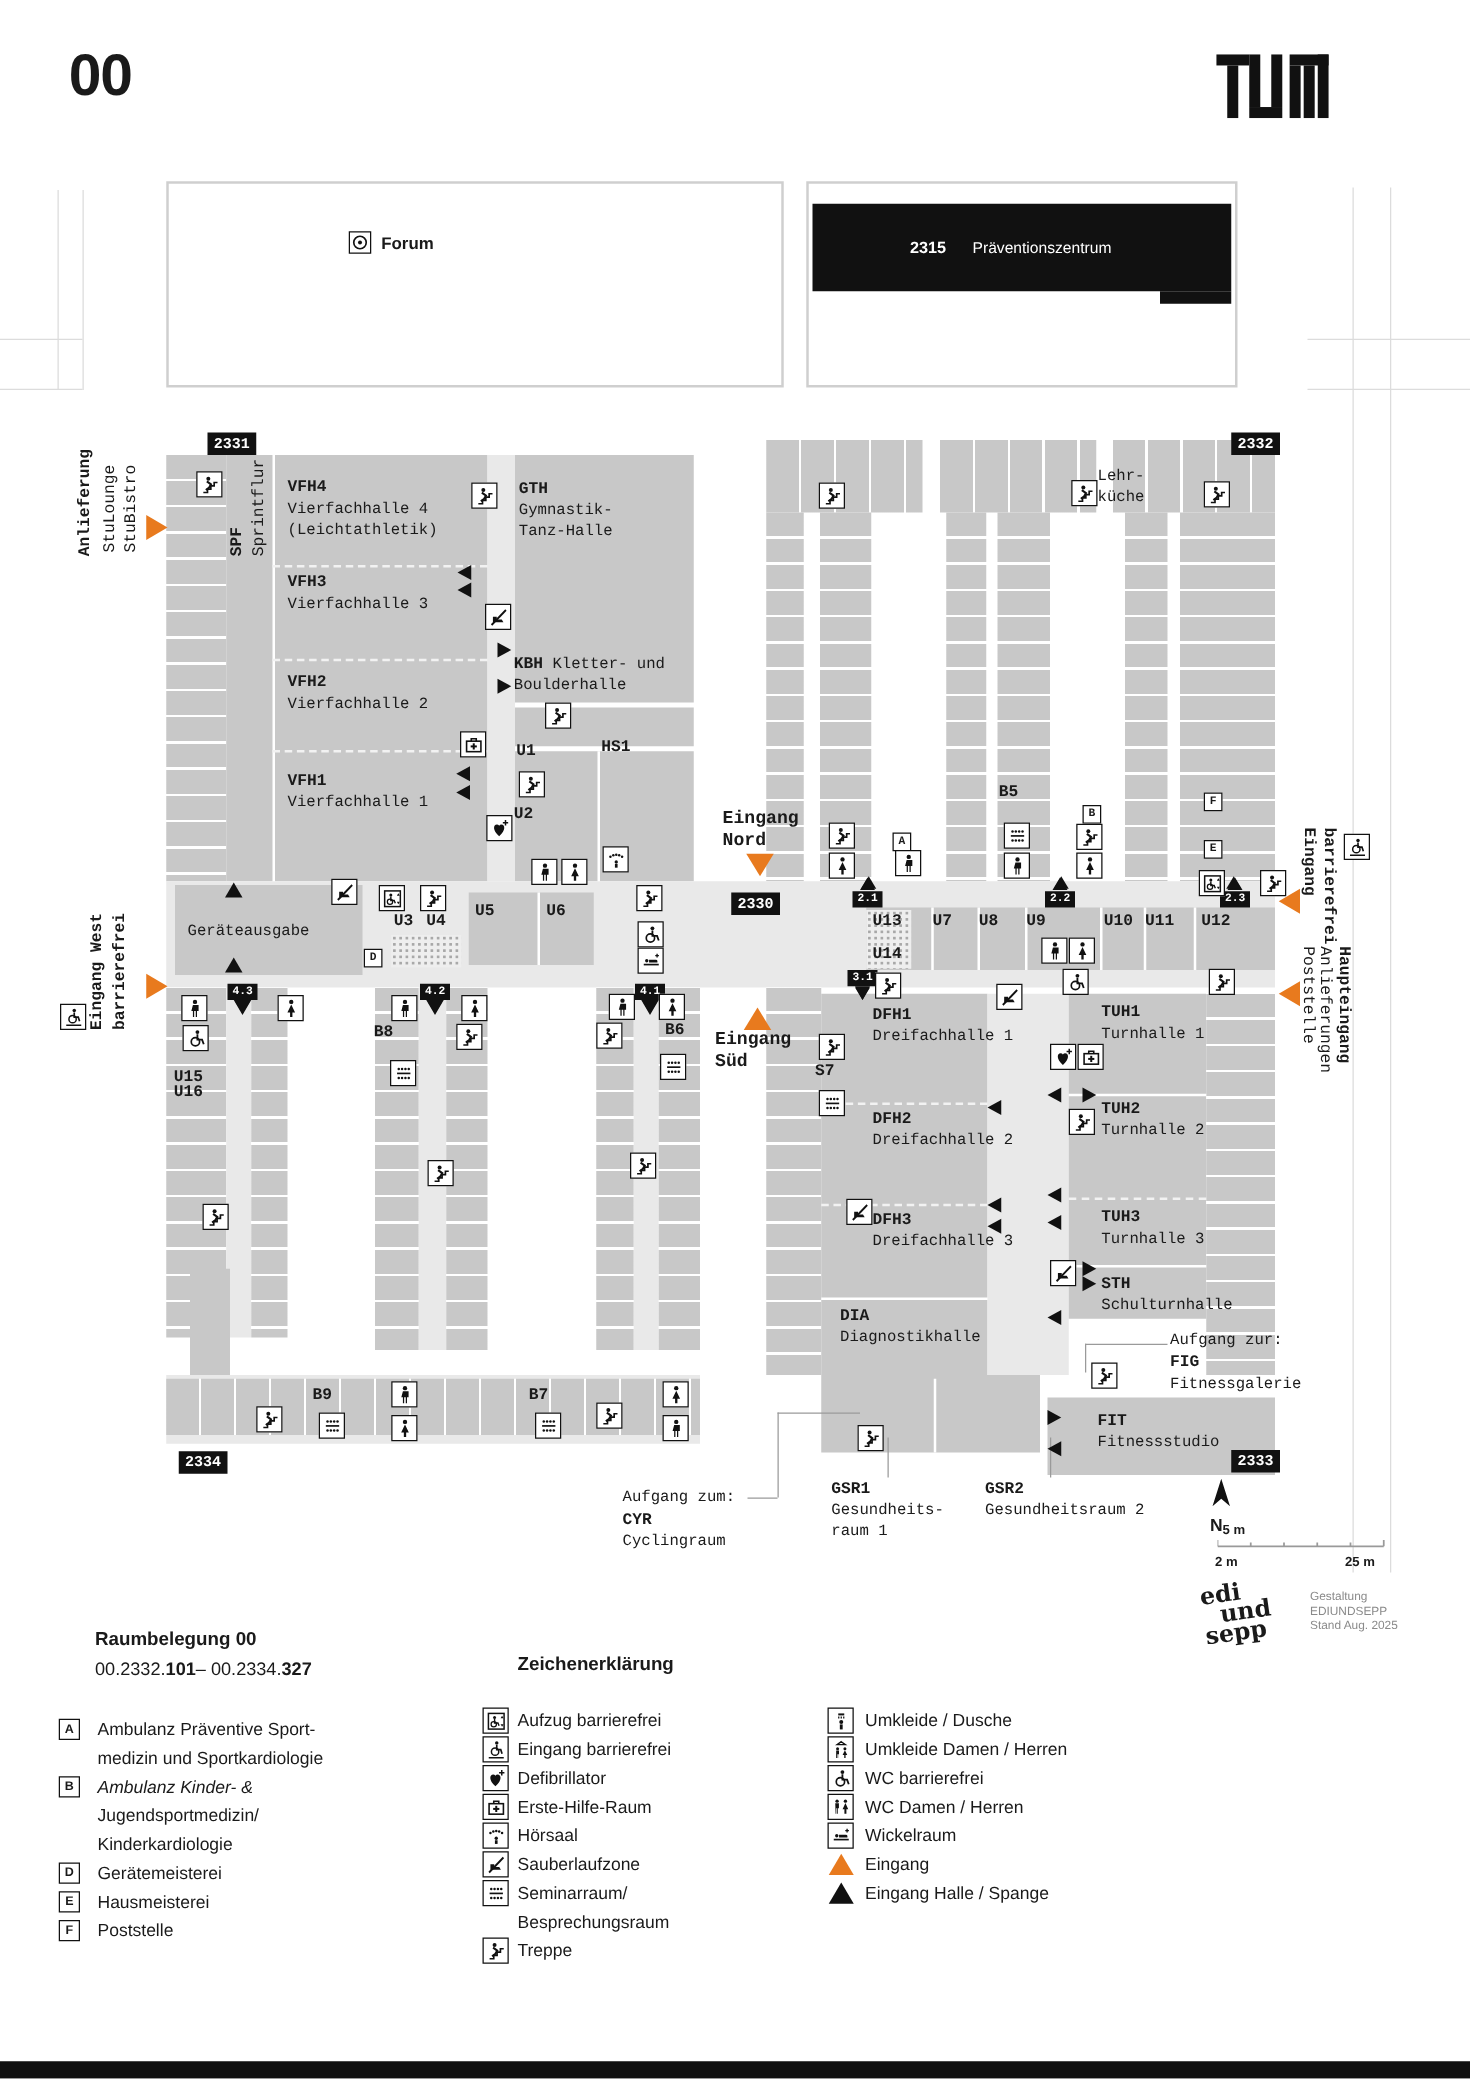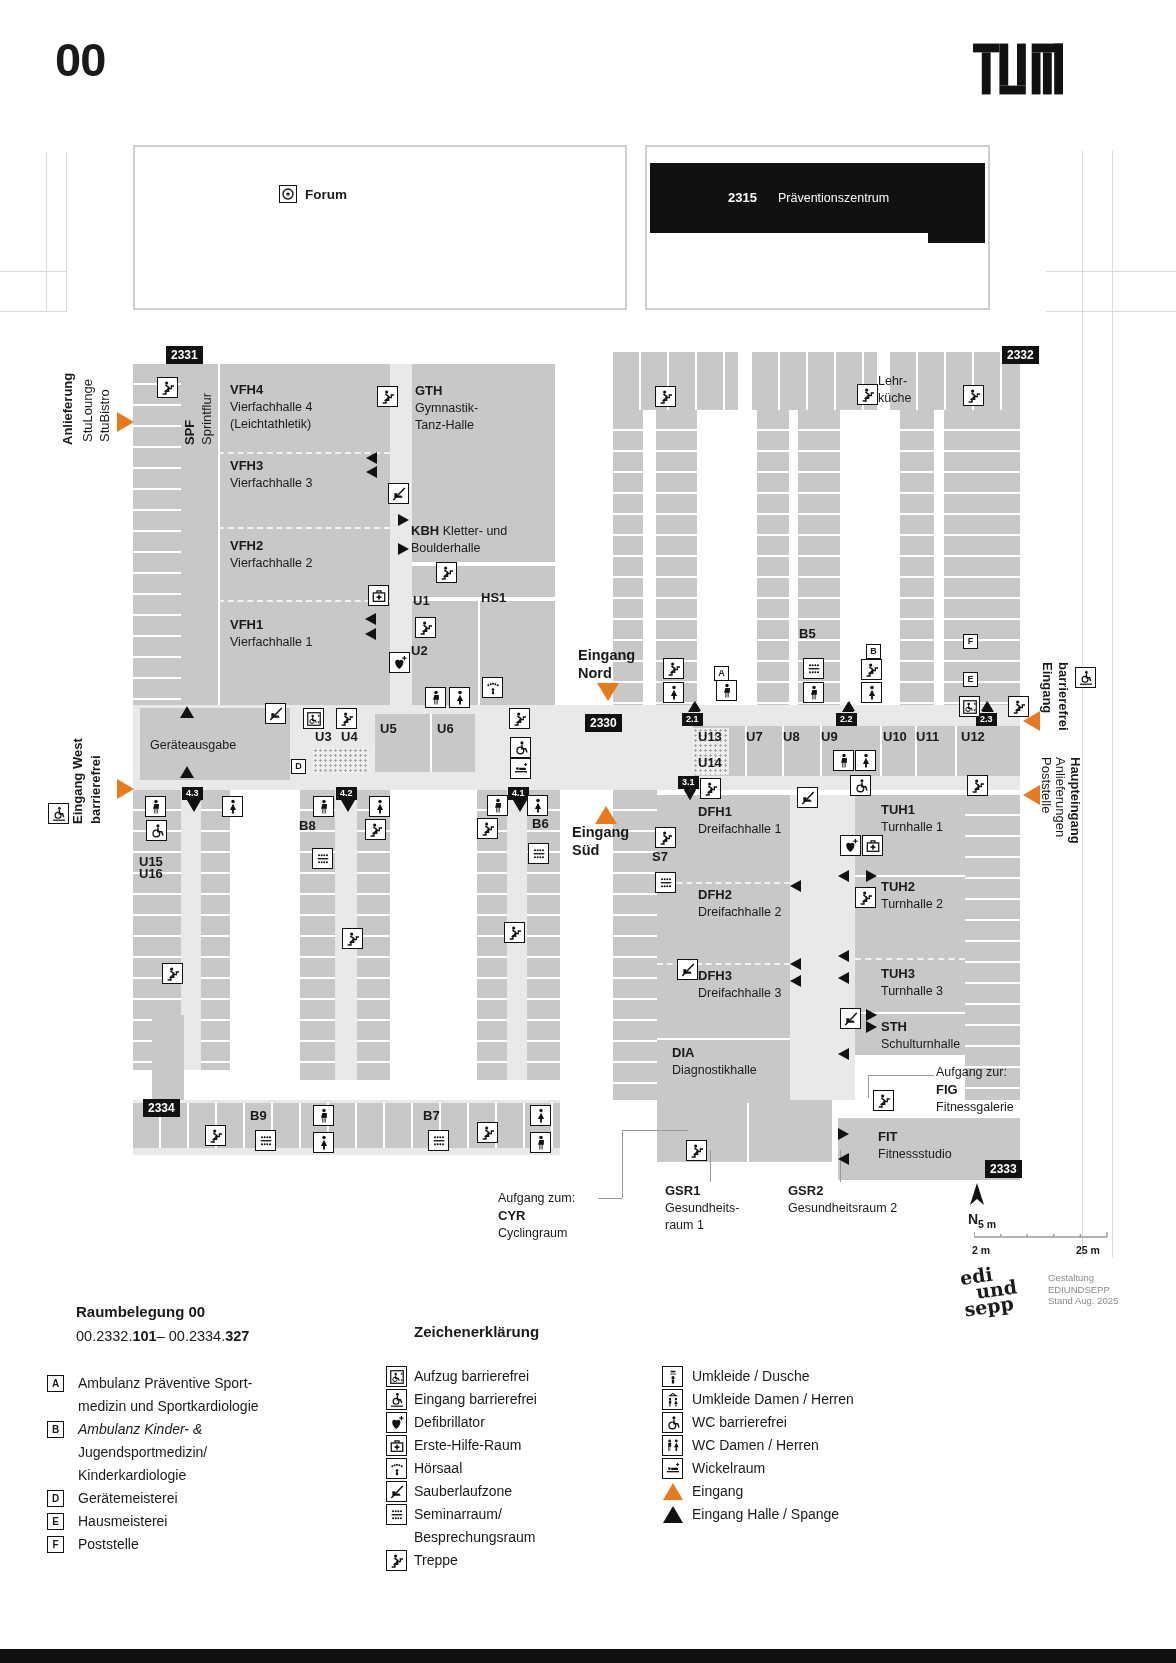--- a/index.html
+++ b/index.html
@@ -162,21 +162,21 @@
       </span>
     <div class="abs" style="left:170px;top:40px;font-weight:bold;font-size:13.5px;">Forum</div>
   </div>
   <div class="abs" style="left:645px;top:145px;width:345px;height:165px;border:2px solid #cfcfcf;box-sizing:border-box;">
     <div class="abs" style="left:3px;top:16px;width:335px;height:70px;background:#111;"></div>
     <div class="abs" style="left:281px;top:86px;width:57px;height:10px;background:#111;"></div>
     <div class="abs" style="left:81px;top:43px;color:#fff;font-weight:bold;font-size:13px;">2315</div>
     <div class="abs" style="left:131px;top:44px;color:#fff;font-size:12.5px;">Präventionszentrum</div>
   </div>
 
-  <div id="map-canvas" class="abs" style="left:0;top:0;width:1176px;height:1663px;">
+  <div id="map-canvas" class="abs" style="left:0;top:0;width:1176px;height:1663px;font-family:Liberation Mono, monospace;">
       <div class="abs b-sh" style="position: absolute; left: 133px; top: 364px; width: 48px; height: 341px;"></div>
       <div class="abs b-room" style="position: absolute; left: 181px; top: 364px; width: 209px; height: 341px;"></div>
       <div class="abs b-base" style="position: absolute; left: 390px; top: 364px; width: 22px; height: 341px;"></div>
       <div class="abs b-room" style="position: absolute; left: 412px; top: 364px; width: 143px; height: 198px;"></div>
       <div class="abs b-room" style="position: absolute; left: 412px; top: 566px; width: 143px; height: 31px;"></div>
       <div class="abs b-room" style="position: absolute; left: 412px; top: 601px; width: 143px; height: 104px;"></div>
       <div class="abs b-sv" style="position: absolute; left: 613px; top: 352px; width: 125px; height: 58px;"></div>
       <div class="abs b-sv" style="position: absolute; left: 752px; top: 352px; width: 125px; height: 58px;"></div>
       <div class="abs b-sv" style="position: absolute; left: 890px; top: 352px; width: 130px; height: 58px;"></div>
       <div class="abs b-sh" style="position: absolute; left: 613px; top: 410px; width: 30px; height: 295px;"></div>
@@ -238,23 +238,23 @@
       <div style="position: absolute; left: 1082px; top: 150px; height: 1108px; width: 0px; border-left: 1.5px solid rgb(220, 220, 220);"></div>
       <div style="position: absolute; left: 1112px; top: 150px; height: 1108px; width: 0px; border-left: 1.5px solid rgb(220, 220, 220);"></div>
       <div style="position: absolute; left: 868px; top: 1075px; height: 23px; width: 0px; border-left: 1.2px solid rgb(154, 154, 154);"></div>
       <div style="position: absolute; left: 868px; top: 1075px; width: 66px; height: 0px; border-top: 1.2px solid rgb(154, 154, 154);"></div>
       <div style="position: absolute; left: 598px; top: 1198px; width: 24px; height: 0px; border-top: 1.2px solid rgb(154, 154, 154);"></div>
       <div style="position: absolute; left: 622px; top: 1130px; height: 68px; width: 0px; border-left: 1.2px solid rgb(154, 154, 154);"></div>
       <div style="position: absolute; left: 622px; top: 1130px; width: 66px; height: 0px; border-top: 1.2px solid rgb(154, 154, 154);"></div>
       <div style="position: absolute; left: 710px; top: 1150px; height: 32px; width: 0px; border-left: 1.2px solid rgb(154, 154, 154);"></div>
       <div style="position: absolute; left: 840px; top: 1150px; height: 32px; width: 0px; border-left: 1.2px solid rgb(154, 154, 154);"></div>
       <div class="plate" style="position: absolute; left: 166px; top: 346px;">2331</div>
-      <div class="plate" style="position: absolute; left: 985px; top: 346px; margin-left: 17px;">2332</div>
+      <div class="plate" style="position: absolute; left: 985px; top: 346px;">2332</div>
       <div class="plate" style="position: absolute; left: 585px; top: 714px;">2330</div>
-      <div class="plate" style="position: absolute; left: 143px; top: 1099px; text-align: right;">2334</div>
+      <div class="plate" style="position: absolute; left: 143px; top: 1161px; text-align: right;">2334</div>
       <div class="plate" style="position: absolute; left: 985px; top: 1160px;">2333</div>
       <div class="plate-s" style="position: absolute; left: 682px; top: 713px;">2.1</div>
       <div class="tri" style="position: absolute; left: 688px; top: 702px; border-left: 6px solid transparent; border-right: 6px solid transparent; border-bottom: 10px solid rgb(17, 17, 17);"></div>
       <div class="plate-s" style="position: absolute; left: 836px; top: 713px;">2.2</div>
       <div class="tri" style="position: absolute; left: 842px; top: 702px; border-left: 6px solid transparent; border-right: 6px solid transparent; border-bottom: 10px solid rgb(17, 17, 17);"></div>
       <div class="plate-s" style="position: absolute; left: 976px; top: 713px;">2.3</div>
       <div class="tri" style="position: absolute; left: 982px; top: 702px; border-left: 6px solid transparent; border-right: 6px solid transparent; border-bottom: 10px solid rgb(17, 17, 17);"></div>
       <div class="plate-s" style="position: absolute; left: 678px; top: 776px;">3.1</div>
       <div class="tri" style="position: absolute; left: 684px; top: 790px; border-left: 6px solid transparent; border-right: 6px solid transparent; border-top: 10px solid rgb(17, 17, 17);"></div>
       <div class="plate-s" style="position: absolute; left: 508px; top: 787px;">4.1</div>

